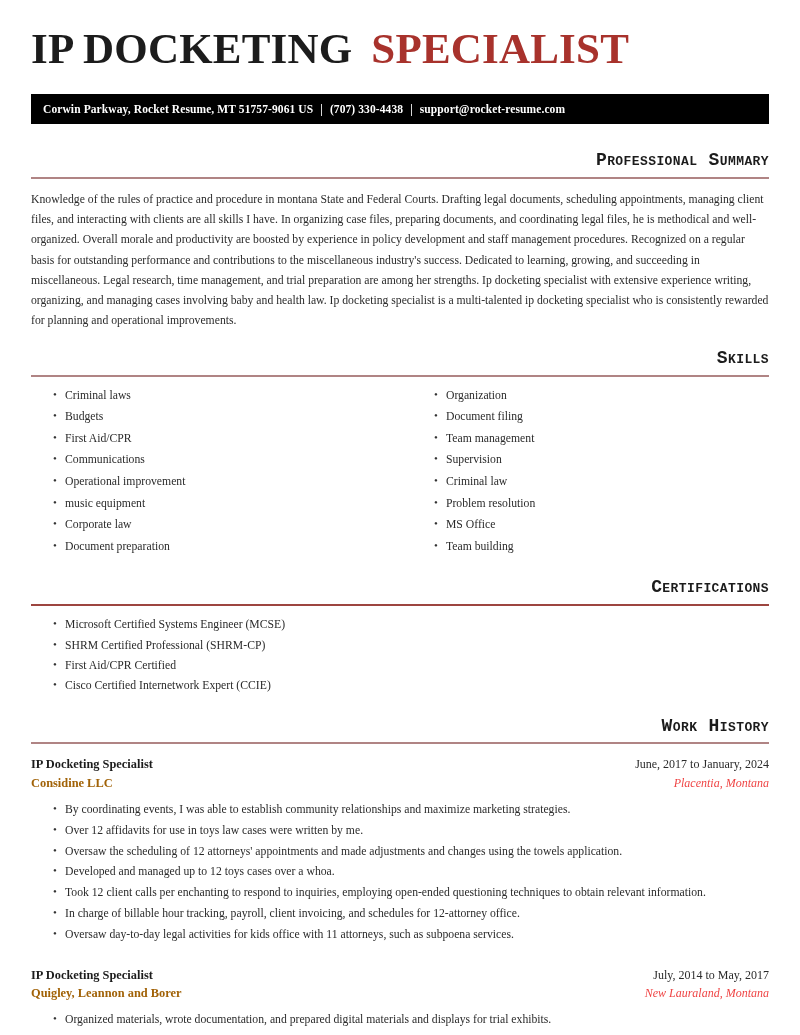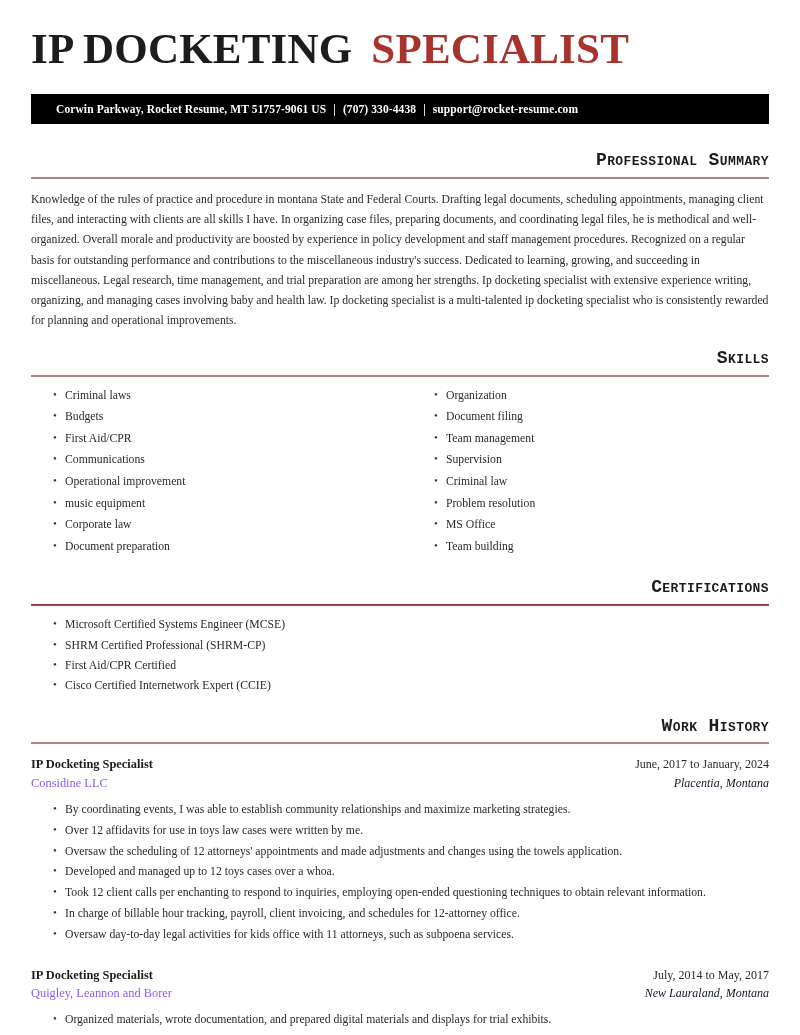--- a/index.html
+++ b/index.html
@@ -41,21 +41,21 @@
   .name-first { color: #1c1c1c; margin-top: 44px; }
   .name-last  { color: #a8322c; margin-left: 8px; }
 
   
   .contact-bar {
     background: #000000;
     color: #ffffff;
     height: 30px;
     display: flex;
     align-items: center;
-    padding-left: 25px;
+    padding-left: 12px;
     margin-top: 18px;
     margin-bottom: 26px;
     overflow: hidden;
   }
   .contact-line {
     font-size: 11.5px;
     font-weight: bold;
     letter-spacing: 0.1px;
     white-space: nowrap;
   }
@@ -146,27 +146,27 @@
   }
   .job-dates {
     font-size: 12px;
     color: #2b2b2b;
     text-align: right;
     white-space: nowrap;
     margin-left: 40px;
   }
   .job-company {
     font-size: 12.4px;
-    font-weight: normal;
-    color: #8b5cf6;
+    font-weight: bold;
+    color: #a16207;
   }
   .job-location {
     font-size: 12px;
     font-style: italic;
-    color: #0f172a;
+    color: #ef4444;
     text-align: right;
     white-space: nowrap;
   }
   .job-bullets { margin-top: 9px; }
   .job-bullets ul.bullets li { padding-bottom: 5.6px; }
 </style>
 </head>
 <body>
 
 <div class="page">

